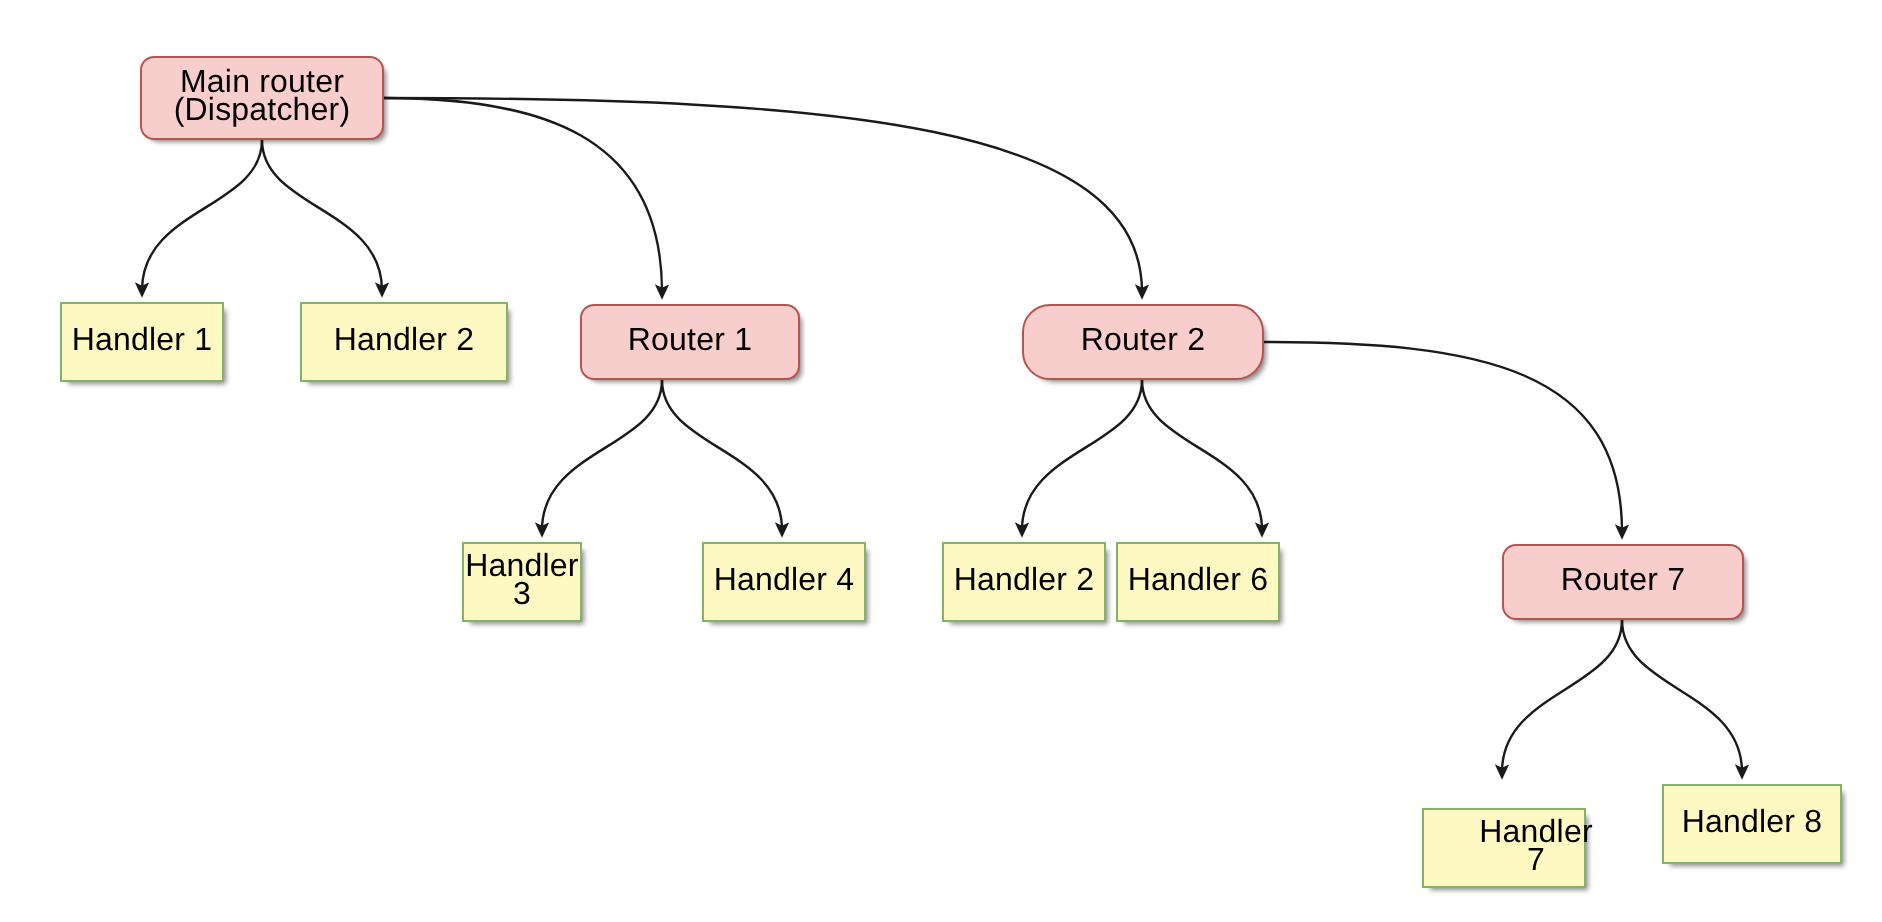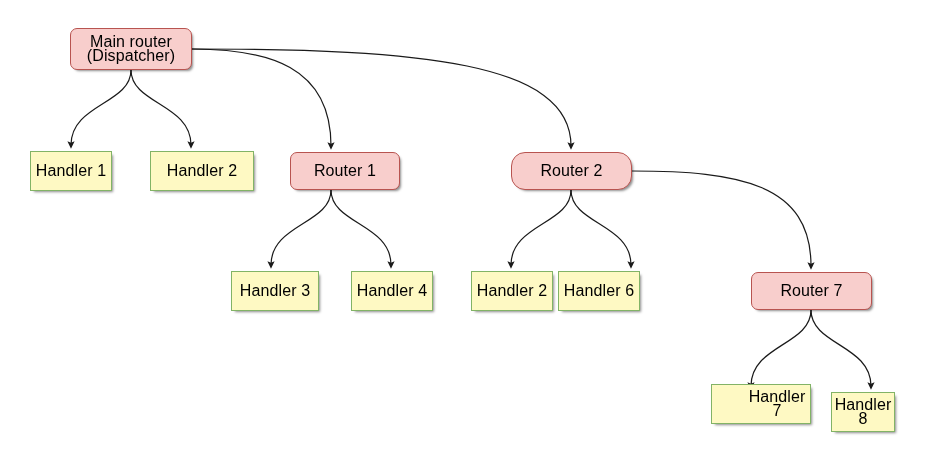--- a/index.html
+++ b/index.html
@@ -91,36 +91,36 @@
       </div>
       <div class="node node-handler" style="left: 150px; top: 151px; width: 104px; height: 40px;">
         <span class="node-label">Handler 2</span>
       </div>
       <div class="node node-router" style="left: 271px; top: 152px; width: 110px; height: 38px; margin-left: 19px;">
         <span class="node-label">Router 1</span>
       </div>
       <div class="node node-router" style="left: 511px; top: 152px; width: 121px; height: 38px; border-radius: 14px;">
         <span class="node-label">Router 2</span>
       </div>
-      <div class="node node-handler" style="left: 231px; top: 271px; width: 88px; height: 40px;">
+      <div class="node node-handler" style="left: 231px; top: 271px; width: 60px; height: 40px;">
         <span class="node-label">Handler 3</span>
       </div>
       <div class="node node-handler" style="left: 351px; top: 271px; width: 82px; height: 40px; justify-content: center;">
         <span class="node-label">Handler 4</span>
       </div>
       <div class="node node-handler" style="left: 471px; top: 271px; width: 82px; height: 40px;">
         <span class="node-label">Handler 2</span>
       </div>
       <div class="node node-handler" style="left: 558px; top: 271px; width: 82px; height: 40px;">
         <span class="node-label">Handler 6</span>
       </div>
       <div class="node node-router" style="left: 751px; top: 272px; width: 121px; height: 38px;">
         <span class="node-label">Router 7</span>
       </div>
-      <div class="node node-handler" style="left: 711px; top: 384px; width: 100px; height: 40px; padding-left: 32px;">
+      <div class="node node-handler" style="left: 711px; top: 404px; width: 82px; height: 40px; padding-left: 32px;">
         <span class="node-label">Handler 7</span>
       </div>
-      <div class="node node-handler" style="left: 831px; top: 392px; width: 64px; height: 40px;">
+      <div class="node node-handler" style="left: 831px; top: 392px; width: 90px; height: 40px;">
         <span class="node-label">Handler 8</span>
       </div>
     </div>
 
 </div>
 
 </body></html>

